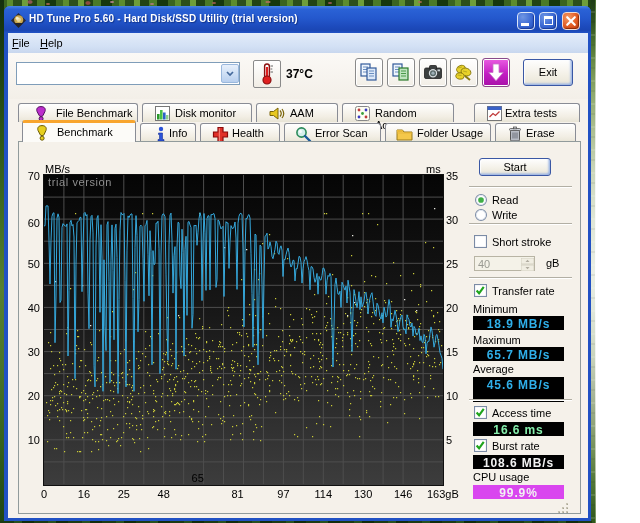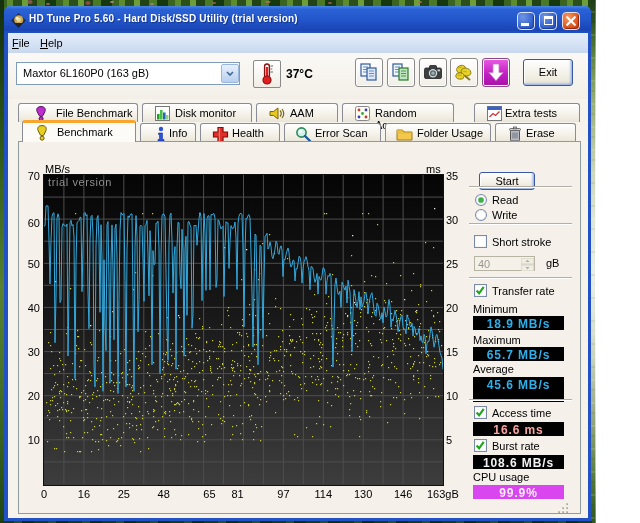--- a/index.html
+++ b/index.html
@@ -49,21 +49,20 @@
       <path d="M4.2 4.2 L11.8 11.8 M11.8 4.2 L4.2 11.8" stroke="#fff" stroke-width="2.1" stroke-linecap="round"></path>
     </svg>
   </div>
 
 <div class="abs" style="left:8px;top:33px;width:579.5px;height:484.5px;background:#f6f2ec"></div>
 <div class="abs" style="left:8px;top:33px;width:579.5px;height:20px;background:linear-gradient(#e3ecfa,#d2e0f4 70%,#c8d7ee)"></div>
 <div class="abs t11" style="left:12px;top:37px"><span style="text-decoration:underline">F</span>ile</div>
 <div class="abs t11" style="left:40px;top:37px"><span style="text-decoration:underline">H</span>elp</div>
 <div class="abs" style="left:8px;top:53px;width:579.5px;height:46px;background:linear-gradient(#fbf9f6,#f3efe8)"></div>
 <div class="abs" style="left:16px;top:62px;width:224px;height:23px;background:#fff;border:1px solid #7f9db9">
-  <div class="abs t11" style="left:6px;top:4px">Maxtor 6L160P0 (163 gB)</div>
   <div class="abs" style="left:204px;top:1px;width:18px;height:19px;border-radius:2px;background:linear-gradient(#e8f0fb,#cfe0f5 50%,#b8cfee);border:1px solid #9ab8dd">
     <svg width="16" height="17" viewBox="0 0 16 17" style="position:absolute;left:0;top:0">
         <path d="M5 7 L8 10 L11 7" stroke="#44699c" stroke-width="1.7" fill="none"></path>
       </svg>
   </div>
 </div>
 <div class="abs" style="left:253px;top:60px;width:28px;height:28px;border:1px solid #8a8a8a;border-radius:2px;background:linear-gradient(#ffffff,#f1ede5)">
   <svg width="26" height="26" viewBox="0 0 26 26" style="position:absolute;left:0;top:0">
    <rect x="10.6" y="3" width="4.8" height="14" rx="2.4" fill="#fff" stroke="#8a1010" stroke-width="1.4"></rect>
    <rect x="11.9" y="6" width="2.2" height="12" fill="#e02020"></rect>
@@ -271,28 +270,28 @@
 <div class="abs t11" style="left:14px;top:346.1px;width:26px;text-align:right;z-index:2">30</div>
 <div class="abs t11" style="left:446px;top:346.1px;z-index:2">15</div>
 <div class="abs t11" style="left:14px;top:390.2px;width:26px;text-align:right;z-index:2">20</div>
 <div class="abs t11" style="left:446px;top:390.2px;z-index:2">10</div>
 <div class="abs t11" style="left:14px;top:434.4px;width:26px;text-align:right;z-index:2">10</div>
 <div class="abs t11" style="left:446px;top:434.4px;z-index:2">5</div>
 <div class="abs t11" style="left:32.0px;top:488px;width:24px;text-align:center;z-index:2">0</div>
 <div class="abs t11" style="left:71.9px;top:488px;width:24px;text-align:center;z-index:2">16</div>
 <div class="abs t11" style="left:111.8px;top:488px;width:24px;text-align:center;z-index:2">25</div>
 <div class="abs t11" style="left:151.7px;top:488px;width:24px;text-align:center;z-index:2">48</div>
-<div class="abs t11" style="left:191.6px;top:488px;width:24px;text-align:right;z-index:2">65</div>
+<div class="abs t11" style="left:191.6px;top:472px;width:24px;text-align:left;z-index:2">65</div>
 <div class="abs t11" style="left:231.5px;top:488px;width:24px;z-index:2">81</div>
 <div class="abs t11" style="left:271.4px;top:488px;width:24px;text-align:center;z-index:2">97</div>
 <div class="abs t11" style="left:311.3px;top:488px;width:24px;text-align:center;z-index:2">114</div>
 <div class="abs t11" style="left:351.2px;top:488px;width:24px;text-align:center;z-index:2">130</div>
 <div class="abs t11" style="left:391.1px;top:488px;width:24px;text-align:center;z-index:2">146</div>
 <div class="abs t11" style="left:427px;top:488px;z-index:2">163gB</div>
-<div class="abs" style="left:479px;top:172px;width:56px;height:18px;border:1px solid #3a57a4;border-radius:3px;background:linear-gradient(#fefefe,#f4f1e8 55%,#e9e5d6);box-shadow:inset -1.5px -1.5px 2px #9ab4e4,inset 1px 1px 1px #ffffff;z-index:2">
+<div class="abs" style="left:479px;top:158px;width:72px;height:18px;border:1px solid #3a57a4;border-radius:3px;background:linear-gradient(#fefefe,#f4f1e8 55%,#e9e5d6);box-shadow:inset -1.5px -1.5px 2px #9ab4e4,inset 1px 1px 1px #ffffff;z-index:2">
     <div class="abs t11" style="left:0;top:2px;width:100%;text-align:center">Start</div>
   </div>
 <div class="abs" style="left:469px;top:186px;width:103px;height:1px;background:#b2afa4;z-index:2"></div>
 <div class="abs" style="left:469px;top:187px;width:103px;height:1px;background:#ffffff;z-index:2"></div>
 <svg class="abs" style="left:475px;top:194px;z-index:2" width="12" height="12" viewBox="0 0 11 11">
     <circle cx="5.5" cy="5.5" r="5" fill="#fff" stroke="#7b8ba5" stroke-width="1"></circle>
     <circle cx="5.5" cy="5.5" r="4.2" fill="none" stroke="#dce4ee" stroke-width="0.8"></circle>
     <circle cx="5.5" cy="5.5" r="2.6" fill="#3fae46"></circle>
   </svg>
 <div class="abs t11" style="left:492px;top:194px;z-index:2">Read</div>
@@ -339,21 +338,21 @@
     <div class="abs" style="left:0;top:1px;width:100%;text-align:center;font-size:12px;font-weight:bold;letter-spacing:0.9px;color:#2fb0ea">45.6 MB/s</div>
   </div>
 <div class="abs" style="left:469px;top:399px;width:103px;height:1px;background:#b2afa4;z-index:2"></div>
 <div class="abs" style="left:469px;top:400px;width:103px;height:1px;background:#ffffff;z-index:2"></div>
 <svg class="abs" style="left:474px;top:406px;z-index:2" width="13" height="13" viewBox="0 0 12 12">
     <rect x="0.5" y="0.5" width="11" height="11" fill="#fff" stroke="#7b8ba5" stroke-width="1"></rect>
     <path d="M2.4 6 L4.7 8.6 L9 2.6" stroke="#1fa41c" stroke-width="2" fill="none"></path>
   </svg>
 <div class="abs t11" style="left:492px;top:407px;z-index:2">Access time</div>
 <div class="abs" style="left:473px;top:422px;width:91px;height:14px;background:#000;z-index:2">
-    <div class="abs" style="left:0;top:1px;width:100%;text-align:center;font-size:12px;font-weight:bold;letter-spacing:0.9px;color:#fca5a5">16.6 ms</div>
+    <div class="abs" style="left:0;top:1px;width:100%;text-align:center;font-size:12px;font-weight:bold;letter-spacing:0.9px;color:#86efac">16.6 ms</div>
   </div>
 <svg class="abs" style="left:474px;top:439px;z-index:2" width="13" height="13" viewBox="0 0 12 12">
     <rect x="0.5" y="0.5" width="11" height="11" fill="#fff" stroke="#7b8ba5" stroke-width="1"></rect>
     <path d="M2.4 6 L4.7 8.6 L9 2.6" stroke="#1fa41c" stroke-width="2" fill="none"></path>
   </svg>
 <div class="abs t11" style="left:492px;top:440px;z-index:2">Burst rate</div>
 <div class="abs" style="left:473px;top:455px;width:91px;height:14px;background:#000;z-index:2">
     <div class="abs" style="left:0;top:1px;width:100%;text-align:center;font-size:12px;font-weight:bold;letter-spacing:0.9px;color:#f2f2f2">108.6 MB/s</div>
   </div>
 <div class="abs t11" style="left:473px;top:471px;z-index:2">CPU usage</div>

